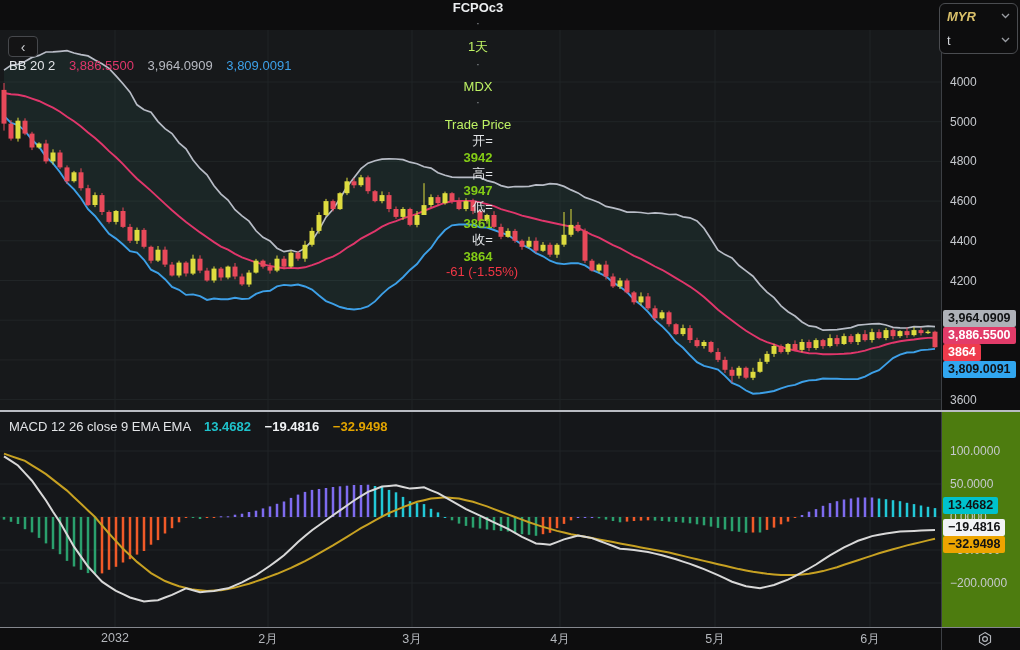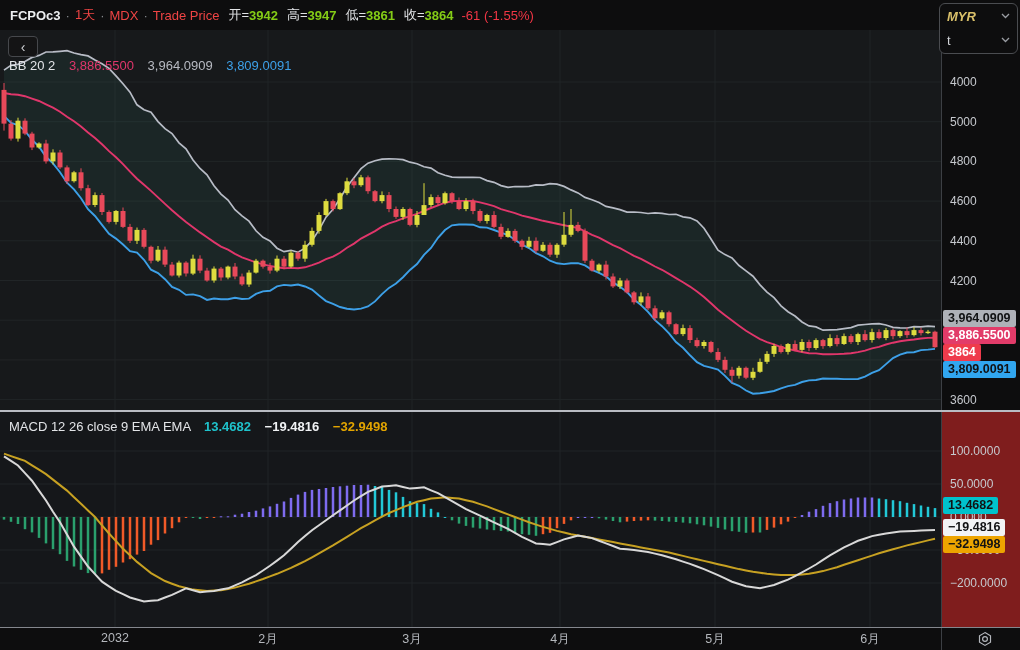--- a/index.html
+++ b/index.html
@@ -1,23 +1,23 @@
 <!DOCTYPE html>
 <html><head>
 <meta charset="utf-8">
 <style>
   html,body{margin:0;padding:0;background:#000;}
   #root{width:1020px;height:650px;position:relative;background:#0d0d0e;overflow:hidden;
         font-family:"Liberation Sans",sans-serif;color:#d5d7da;-webkit-font-smoothing:antialiased;}
   
   .topbar{position:absolute;left:0;top:0;width:936px;height:30px;display:flex;align-items:center;
-          padding-left:10px;font-size:13px;background:#0d0d0e;white-space:nowrap;z-index:3;}
+          padding-left:10px;font-size:13px;background:#0d0d0e;white-space:nowrap;z-index:3;flex-direction:column;}
   .topbar .sym{font-weight:700;color:#eceef0;}
   .topbar .dot{color:#85888d;margin:0 5px;}
-  .topbar .plain{color:#ef4444;}
+  .topbar .plain{color:#bef264;margin-top:8px;}
   .topbar .olabel{color:#e2e4e7;margin-left:9px;}
   .topbar .v-red{color:#84cc16;font-weight:600;}
   .topbar .chg{color:#f23645;margin-left:8px;}
   
   .backbtn{position:absolute;left:8px;top:36px;width:28px;height:19px;border:1px solid #46484c;
            border-radius:4px;display:flex;align-items:center;justify-content:center;color:#cfd1d5;
            font-size:14px;line-height:1;cursor:pointer;z-index:4;background:#141415;}
   
   .bbrow{position:absolute;left:9px;top:58px;font-size:13px;z-index:4;white-space:nowrap;}
   .bbrow .t{color:#e2e4e7;}
@@ -30,21 +30,21 @@
   .m-line{color:#f0f2f4;margin-left:10px;font-weight:700;}
   .m-sig{color:#e2a400;margin-left:10px;font-weight:600;}
   
   .pane-price{position:absolute;left:0;top:30px;width:941px;height:382px;background:#17191b;}
   .pane-macd{position:absolute;left:0;top:412px;width:941px;height:215px;background:#15171a;}
   .pane-price svg,.pane-macd svg{display:block;}
   
   .axis-price{position:absolute;left:941px;top:30px;width:79px;height:382px;border-left:1px solid #3c3f44;
               background:#0d0d0e;z-index:2;cursor:ns-resize;}
   .axis-macd{position:absolute;left:941px;top:412px;width:79px;height:215px;border-left:1px solid #3c3f44;
-             background:#7f1d1d;z-index:2;cursor:ns-resize;}
+             background:#4d7c0f;z-index:2;cursor:ns-resize;}
   .tick{position:absolute;left:8px;height:16px;line-height:16px;font-size:12px;color:#c6c9ce;white-space:nowrap;}
   .tag{position:absolute;left:1px;height:17px;line-height:17px;padding:0 5px;font-size:12.5px;
        font-weight:700;border-radius:2px;white-space:nowrap;z-index:3;}
   
   .divider1{position:absolute;left:0;top:410px;width:1020px;height:2px;background:#b9bcc3;z-index:5;}
   .divider2{position:absolute;left:0;top:627px;width:1020px;height:1px;background:#84878e;z-index:5;}
   
   .timeaxis{position:absolute;left:0;top:628px;width:1020px;height:22px;background:#0d0d0e;z-index:2;cursor:ew-resize;}
   .tlabel{position:absolute;top:3px;transform:translateX(-50%);font-size:12.5px;color:#b4b7bc;white-space:nowrap;}
   .tax-sep{position:absolute;left:941px;top:0;width:1px;height:22px;background:#3c3f44;}

